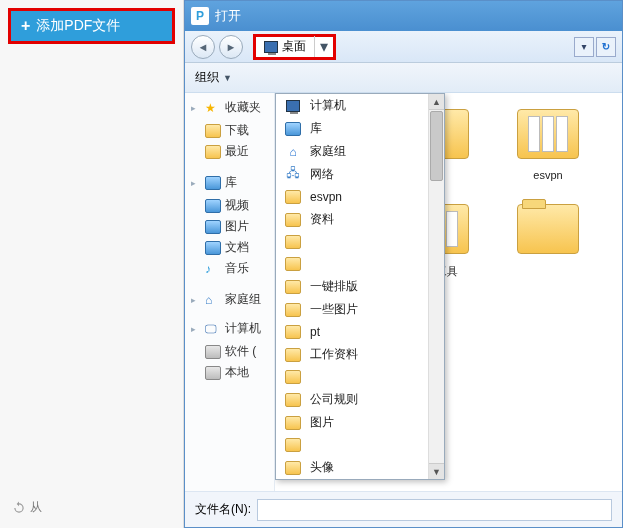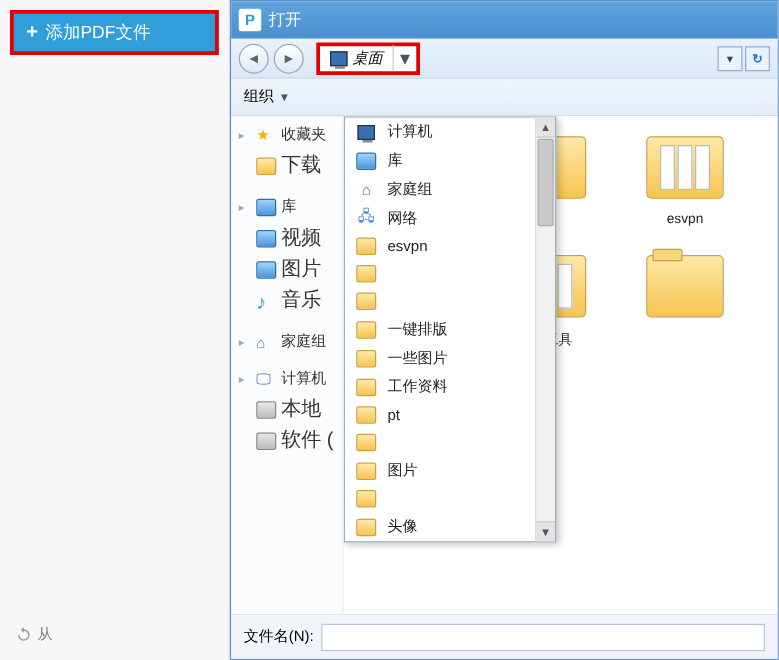--- a/index.html
+++ b/index.html
@@ -11,35 +11,35 @@
 .bottom-hint { position: absolute; bottom: 12px; left: 12px; color: #7a7a7a; font-size: 12px; display: flex; align-items: center; gap: 4px; }
 .bottom-hint svg { width: 14px; height: 14px; }
 
 .dialog { position: absolute; left: 184px; top: 0; width: 439px; height: 528px; background: #fff; border: 1px solid #5a8fc8; }
 .titlebar { height: 30px; background: linear-gradient(#5fa3de, #4a8fd0); display: flex; align-items: center; padding: 0 6px; color: #fff; font-size: 13px; gap: 6px; }
 .p-icon { width: 18px; height: 18px; background: #fff; color: #2f9edb; border-radius: 2px; display: flex; align-items: center; justify-content: center; font-weight: bold; font-size: 12px; }
 
 .navbar { height: 32px; background: linear-gradient(#eaf2fb, #d9e7f7); display: flex; align-items: center; padding: 0 6px; gap: 4px; border-bottom: 1px solid #bcd; }
 .nav-btn { width: 24px; height: 24px; border: 1px solid #9ab; border-radius: 50%; background: linear-gradient(#fff,#dce8f5); display: flex; align-items: center; justify-content: center; font-size: 11px; color: #567; cursor: pointer; }
 .path-box { margin-left: 6px; border: 3px solid #e20000; display: flex; align-items: center; height: 26px; background: #fff; }
-.path-seg { padding: 2px 8px; display: flex; align-items: center; gap: 4px; font-size: 12px; border-right: 1px solid #ccc; font-style: italic; }
+.path-seg { padding: 2px 8px; display: flex; align-items: center; gap: 4px; font-size: 12px; border-right: 1px solid #ccc; }
 .path-dd { width: 18px; display: flex; align-items: center; justify-content: center; color: #456; }
 .mon-icon { width: 14px; height: 12px; background: #3a6fb0; border: 1px solid #234; position: relative; }
 .mon-icon::after { content: ""; position: absolute; bottom: -3px; left: 3px; width: 8px; height: 2px; background: #888; }
 .nav-right { margin-left: auto; display: flex; gap: 2px; }
 .nav-small { width: 20px; height: 20px; border: 1px solid #9ac; background: #eaf2fb; color: #346; display: flex; align-items: center; justify-content: center; font-size: 10px; cursor: pointer; }
 
 .toolbar { height: 30px; background: linear-gradient(#f0f5fb,#e2ecf7); display: flex; align-items: center; padding: 0 10px; font-size: 12px; border-bottom: 1px solid #cde; gap: 4px; }
 .tb-dd { color: #456; font-size: 9px; }
 
 .body-area { display: flex; height: calc(100% - 30px - 32px - 30px - 36px); position: relative; }
 .sidebar { width: 90px; background: #fbfcfd; border-right: 1px solid #e3eaf2; padding: 6px 0 6px 6px; overflow: hidden; }
 .side-group { margin-bottom: 12px; }
 .side-head { display: flex; align-items: center; gap: 4px; font-size: 12px; color: #333; margin-bottom: 4px; white-space: nowrap; }
-.side-item { display: flex; align-items: center; gap: 4px; font-size: 16px; color: #333; padding: 2px 0 2px 14px; white-space: nowrap; cursor: pointer; }
+.side-item { display: flex; align-items: center; gap: 4px; font-size: 12px; color: #333; padding: 2px 0 2px 14px; white-space: nowrap; cursor: pointer; }
 .ic { width: 16px; height: 14px; display: inline-block; flex-shrink: 0; }
 .ic-star { color: #f7b500; }
 .ic-folder { background: linear-gradient(#ffe9a8,#f7c44f); border: 1px solid #caa040; border-radius: 2px; }
 .ic-lib { background: linear-gradient(#9fd3ff,#4a97d9); border: 1px solid #2f6ea8; border-radius: 2px; }
 .ic-home { color: #3a7fc8; }
 .ic-comp { color: #3a6fb0; }
 .ic-drive { background: linear-gradient(#e8e8e8,#bcbcbc); border: 1px solid #888; border-radius: 2px; }
 .ic-music { color: #2f9edb; }
 .side-tri { color: #9ab; font-size: 9px; width: 10px; display: inline-block; }
 
@@ -119,60 +119,68 @@
       <div class="side-group">
         <div class="side-head">
             <span class="side-tri">▸</span>
             <span class="ic ic-star">★</span>
             <span>收藏夹</span>
           </div>
         <div class="side-item">
             <span class="ic ic-folder"></span>
             <span>下载</span>
           </div>
+        <div class="side-item">
+            <span class="ic ic-folder"></span>
+            <span>最近</span>
+          </div>
       </div>
       <div class="side-group">
         <div class="side-head">
             <span class="side-tri">▸</span>
             <span class="ic ic-lib"></span>
             <span>库</span>
           </div>
         <div class="side-item">
             <span class="ic ic-lib"></span>
             <span>视频</span>
           </div>
         <div class="side-item">
             <span class="ic ic-lib"></span>
             <span>图片</span>
           </div>
         <div class="side-item">
+            <span class="ic ic-lib"></span>
+            <span>文档</span>
+          </div>
+        <div class="side-item">
             <span class="ic ic-music">♪</span>
             <span>音乐</span>
           </div>
       </div>
       <div class="side-group">
         <div class="side-head">
             <span class="side-tri">▸</span>
             <span class="ic ic-home">⌂</span>
             <span>家庭组</span>
           </div>
       </div>
       <div class="side-group">
         <div class="side-head">
             <span class="side-tri">▸</span>
             <span class="ic ic-comp">🖵</span>
             <span>计算机</span>
           </div>
         <div class="side-item">
             <span class="ic ic-drive"></span>
+            <span>软件 (</span>
+          </div>
+        <div class="side-item">
+            <span class="ic ic-drive"></span>
             <span>本地</span>
-          </div>
-        <div class="side-item">
-            <span class="ic ic-drive"></span>
-            <span>软件 (</span>
           </div>
       </div>
     </div>
 
     <div class="content">
       <div class="items-wrap" id="items-wrap">
           <div class="item">
             <div class="item-icon">
               <div class="homegrp">
                 <div class="ball b1"></div>
@@ -257,20 +265,26 @@
             <div class="dd-item">
               <span class="dd-ic">
                 <span class="ic ic-folder"></span>
               </span>
               <span>esvpn</span>
             </div>
             <div class="dd-item">
               <span class="dd-ic">
                 <span class="ic ic-folder"></span>
               </span>
+              <span>资料</span>
+            </div>
+            <div class="dd-item">
+              <span class="dd-ic">
+                <span class="ic ic-folder"></span>
+              </span>
               <span></span>
             </div>
             <div class="dd-item">
               <span class="dd-ic">
                 <span class="ic ic-folder"></span>
               </span>
               <span></span>
             </div>
             <div class="dd-item">
               <span class="dd-ic">
@@ -281,33 +295,39 @@
             <div class="dd-item">
               <span class="dd-ic">
                 <span class="ic ic-folder"></span>
               </span>
               <span>一些图片</span>
             </div>
             <div class="dd-item">
               <span class="dd-ic">
                 <span class="ic ic-folder"></span>
               </span>
+              <span>pt</span>
+            </div>
+            <div class="dd-item">
+              <span class="dd-ic">
+                <span class="ic ic-folder"></span>
+              </span>
               <span>工作资料</span>
             </div>
             <div class="dd-item">
               <span class="dd-ic">
                 <span class="ic ic-folder"></span>
               </span>
-              <span>pt</span>
-            </div>
-            <div class="dd-item">
-              <span class="dd-ic">
-                <span class="ic ic-folder"></span>
-              </span>
               <span></span>
+            </div>
+            <div class="dd-item">
+              <span class="dd-ic">
+                <span class="ic ic-folder"></span>
+              </span>
+              <span>公司规则</span>
             </div>
             <div class="dd-item">
               <span class="dd-ic">
                 <span class="ic ic-folder"></span>
               </span>
               <span>图片</span>
             </div>
             <div class="dd-item">
               <span class="dd-ic">
                 <span class="ic ic-folder"></span>

